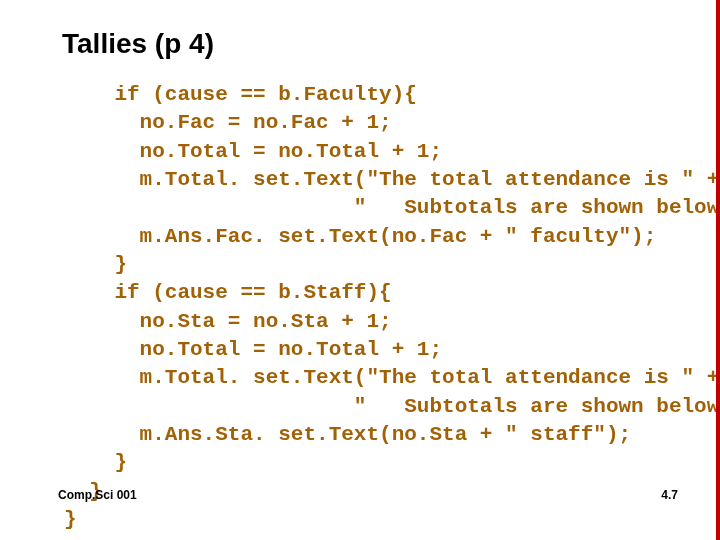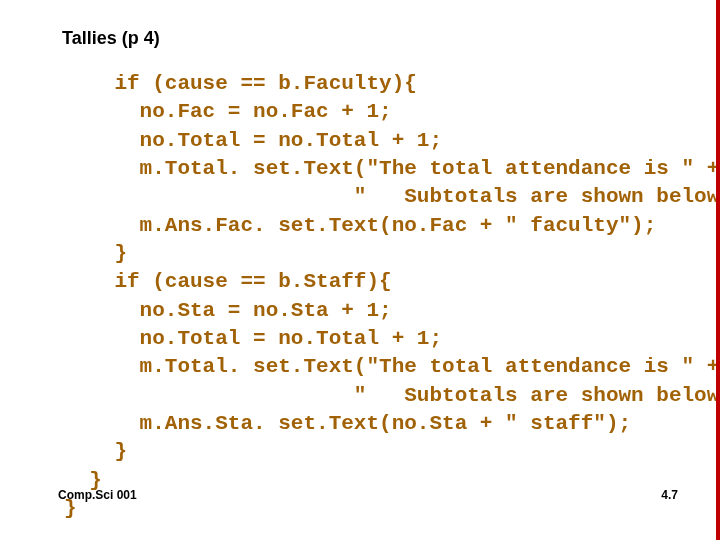--- a/index.html
+++ b/index.html
@@ -13,21 +13,21 @@
     box-sizing: border-box;
   }
   .slide {
     width: 720px;
     height: 540px;
     padding: 28px 58px 0 58px;
     box-sizing: border-box;
     position: relative;
   }
   .title {
-    font-size: 18px;
+    font-size: 28px;
     font-weight: bold;
     color: #000;
     margin: 0 0 20px 4px;
   }
   .code {
     font-family: "Courier New", Courier, monospace;
     font-size: 21px;
     font-weight: bold;
     line-height: 1.35;
     white-space: pre;

